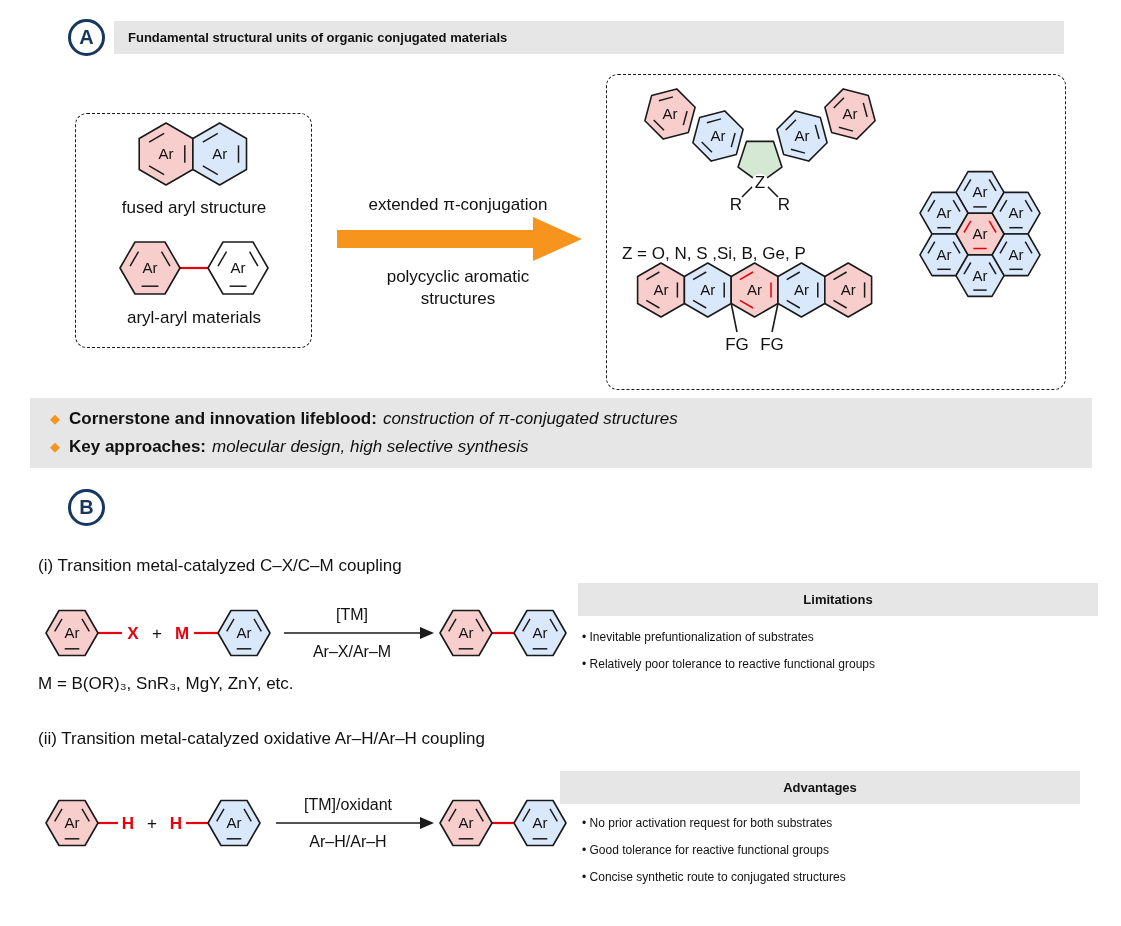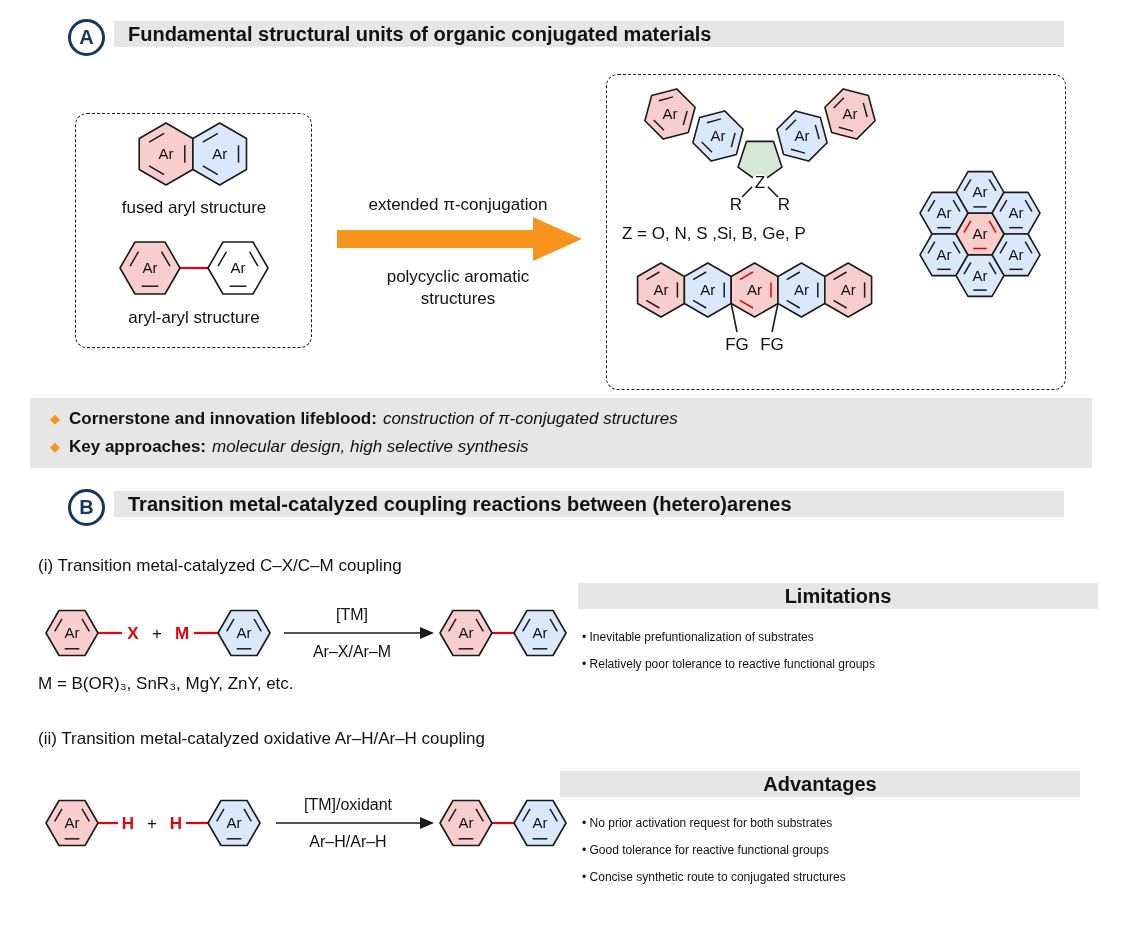--- a/index.html
+++ b/index.html
@@ -1,22 +1,22 @@
 <!DOCTYPE html>
 <html><head>
 <meta charset="utf-8">
 <style>
   *{margin:0;padding:0;box-sizing:border-box}
   body{background:#ffffff;font-family:"Liberation Sans","DejaVu Sans",sans-serif;color:#111}
   .canvas{position:relative;width:1121px;height:926px;background:#ffffff;overflow:hidden}
   .badge{position:absolute;width:37px;height:37px;border:3.5px solid #17375e;border-radius:50%;
          background:#fff;color:#17375e;font-weight:bold;font-size:20px;
          display:flex;align-items:center;justify-content:center}
-  .hbar{position:absolute;height:26px;background:#e6e6e6;display:flex;align-items:center;
-        padding:0 14px;font-weight:bold;font-size:20px}
+  .hbar{position:absolute;height:33px;background:#e6e6e6;display:flex;align-items:center;
+        padding:0 14px;font-weight:bold;font-size:13px}
   .hbar.center{justify-content:center}
   .dashed-box{position:absolute;border:1.6px dashed #1a1a1a;border-radius:12px}
   .caption{position:absolute;text-align:center;font-size:17px}
   .arrow-label{position:absolute;text-align:center;font-size:17px;line-height:22px}
   .heading{position:absolute;font-size:17px}
   .defs{position:absolute;font-size:17px;line-height:27px}
   .info-items{position:absolute;font-size:12px;line-height:27px}
   .grayband{position:absolute;background:#e6e6e6;padding:7px 0 0 20px;font-size:17px}
   .kp-line{line-height:28px;white-space:nowrap}
   .diamond{color:#f7941d;font-size:13px;margin-right:9px;vertical-align:1px}
@@ -72,21 +72,21 @@
         <text x="32" y="35" class="ring-label">Ar</text>
       </g>
     <g>
         <polygon points="150.0,30.0 135.0,4.0 105.0,4.0 90.0,30.0 105.0,56.0 135.0,56.0" fill="#ffffff" stroke="#1a1a1a" stroke-width="1.6" stroke-linejoin="round"></polygon>
         <line x1="139.9" y1="28.2" x2="131.6" y2="13.6" stroke="#1a1a1a" stroke-width="1.5"></line>
         <line x1="108.5" y1="13.6" x2="100.0" y2="28.2" stroke="#1a1a1a" stroke-width="1.5"></line>
         <line x1="111.6" y1="48.2" x2="128.4" y2="48.2" stroke="#1a1a1a" stroke-width="1.5"></line>
         <text x="120" y="35" class="ring-label">Ar</text>
       </g>
   </svg>
-  <div class="caption" style="left:78px;top:308px;width:232px;">aryl-aryl structure</div>
+  <div class="caption" style="left:78px;top:308px;width:232px;">aryl-aryl materials</div>
 
   <div class="arrow-label" style="left:338px;top:194px;width:240px;">extended π-conjugation</div>
   <svg class="chem" style="left:337px;top:216px;" width="246" height="46">
     <polygon points="0,14 196,14 196,1 245,23 196,45 196,32 0,32" fill="#f7941d"></polygon>
   </svg>
   <div class="arrow-label" style="left:338px;top:266px;width:240px;">
     <div>polycyclic aromatic</div>
     <div>structures</div>
   </div>
 
@@ -124,21 +124,21 @@
         <text x="234" y="39" class="ring-label">Ar</text>
       </g>
     <g>
         <polygon points="144.0,103.0 165.9,87.1 157.5,61.4 130.5,61.4 122.1,87.1" fill="#d5e8d4" stroke="#1a1a1a" stroke-width="1.6" stroke-linejoin="round"></polygon>
       </g>
     <circle cx="144" cy="103" r="9" fill="#ffffff"></circle>
     <text class="atom" x="144" y="108">Z</text>
     <text class="atom" x="120" y="130">R</text>
     <text class="atom" x="168" y="130">R</text>
   </svg>
-  <div class="defs" style="left:622px;top:220px;">Z = O, N, S ,Si, B, Ge, P</div>
+  <div class="defs" style="left:622px;top:240px;">Z = O, N, S ,Si, B, Ge, P</div>
 
   <svg class="chem" style="left:616px;top:254px;" width="290" height="115">
     <line class="bond" x1="115.2" y1="49.5" x2="121" y2="78"></line>
     <line class="bond" x1="162" y1="49.5" x2="156" y2="78"></line>
     <g>
         <polygon points="45.0,9.0 21.6,22.5 21.6,49.5 45.0,63.0 68.4,49.5 68.4,22.5" fill="#f8cecc" stroke="#1a1a1a" stroke-width="1.6" stroke-linejoin="round"></polygon>
         <line x1="43.4" y1="18.0" x2="30.3" y2="25.6" stroke="#1a1a1a" stroke-width="1.5"></line>
         <line x1="30.3" y1="46.4" x2="43.4" y2="54.0" stroke="#1a1a1a" stroke-width="1.5"></line>
         <line x1="61.4" y1="43.6" x2="61.4" y2="28.4" stroke="#1a1a1a" stroke-width="1.5"></line>
         <text x="45" y="41" class="ring-label">Ar</text>
@@ -232,23 +232,20 @@
       <span class="diamond">◆</span><span class="kp-bold">Cornerstone and innovation lifeblood:</span><span class="kp-italic">construction of π-conjugated structures</span>
     </div>
     <div class="kp-line">
       <span class="diamond">◆</span><span class="kp-bold">Key approaches:</span><span class="kp-italic">molecular design, high selective synthesis</span>
     </div>
   </div>
 
   <div class="badge" style="left:68px;top:489px;">
     <span>B</span>
   </div>
-  <div class="hbar" style="left:114px;top:491px;width:950px;">
-    <span>Transition metal-catalyzed coupling reactions between (hetero)arenes</span>
-  </div>
 
   <div class="heading" style="left:38px;top:556px;">(i) Transition metal-catalyzed C–X/C–M coupling</div>
 
   <svg class="chem" style="left:30px;top:593px;" width="560" height="92">
     <line class="redbond" x1="68" y1="40" x2="92" y2="40"></line>
     <g>
         <polygon points="68.0,40.0 55.0,17.5 29.0,17.5 16.0,40.0 29.0,62.5 55.0,62.5" fill="#f8cecc" stroke="#1a1a1a" stroke-width="1.6" stroke-linejoin="round"></polygon>
         <line x1="59.3" y1="38.4" x2="52.0" y2="25.8" stroke="#1a1a1a" stroke-width="1.5"></line>
         <line x1="32.0" y1="25.8" x2="24.7" y2="38.4" stroke="#1a1a1a" stroke-width="1.5"></line>
         <line x1="34.7" y1="55.8" x2="49.3" y2="55.8" stroke="#1a1a1a" stroke-width="1.5"></line>

